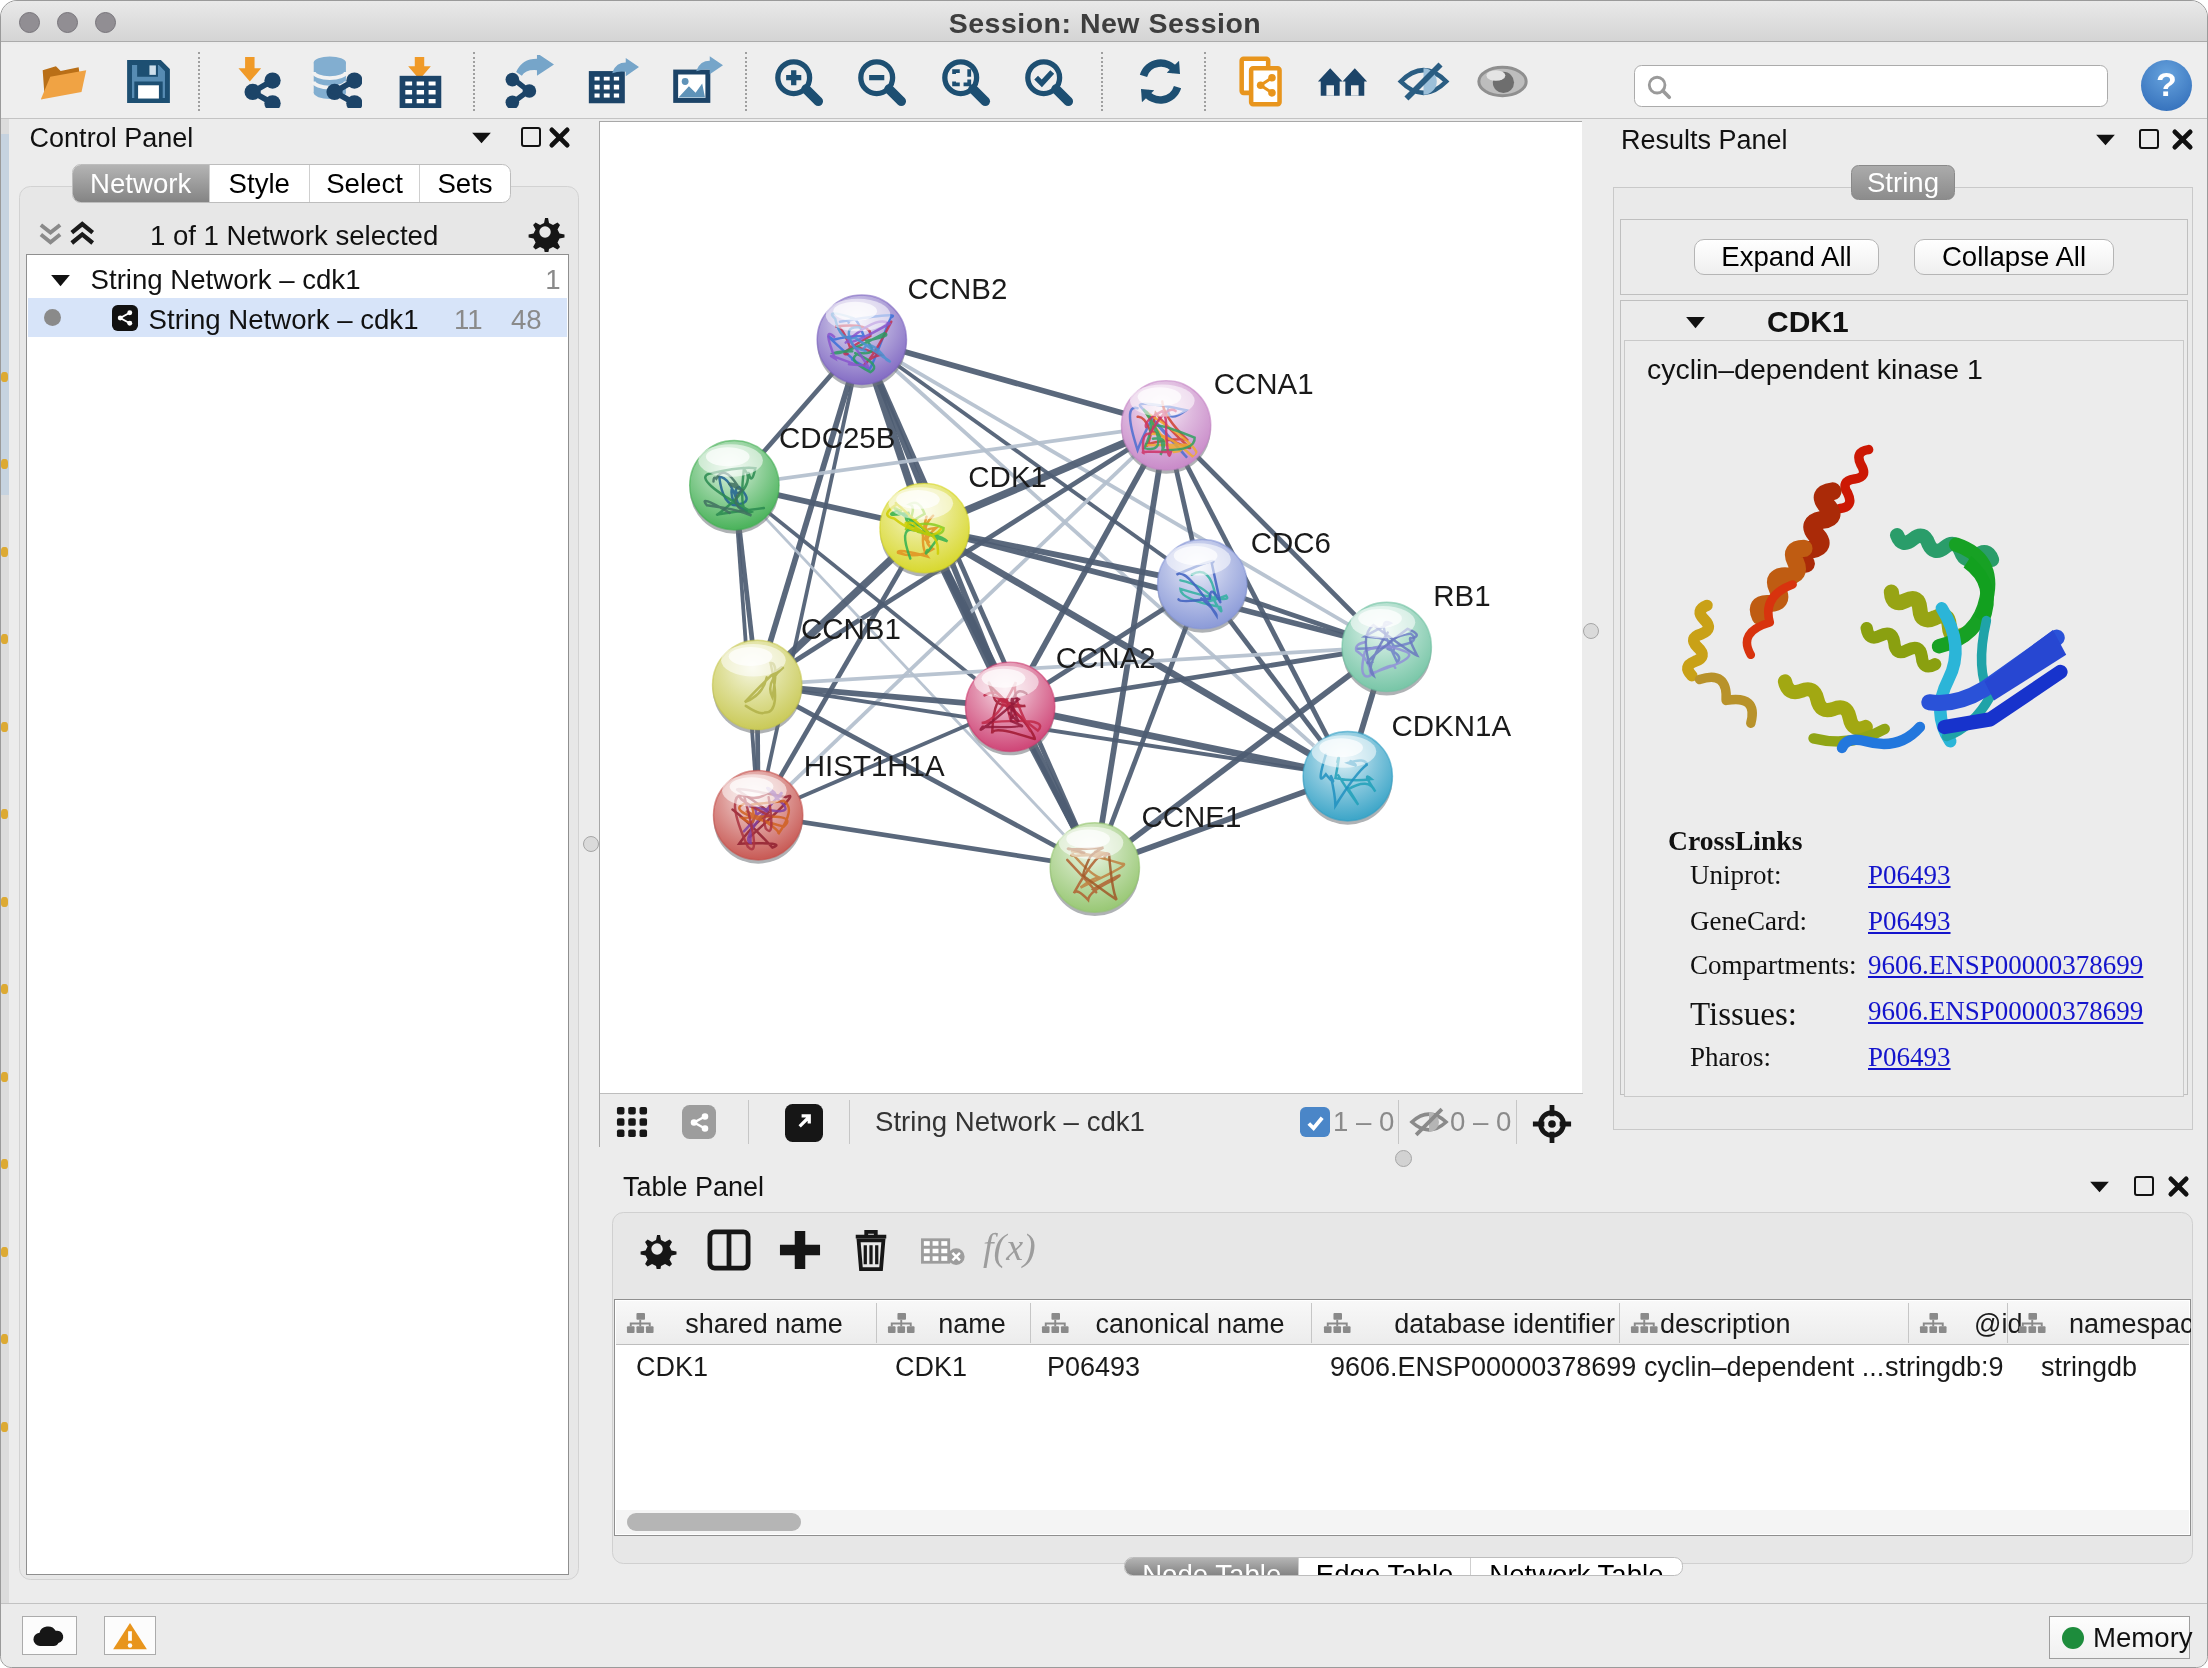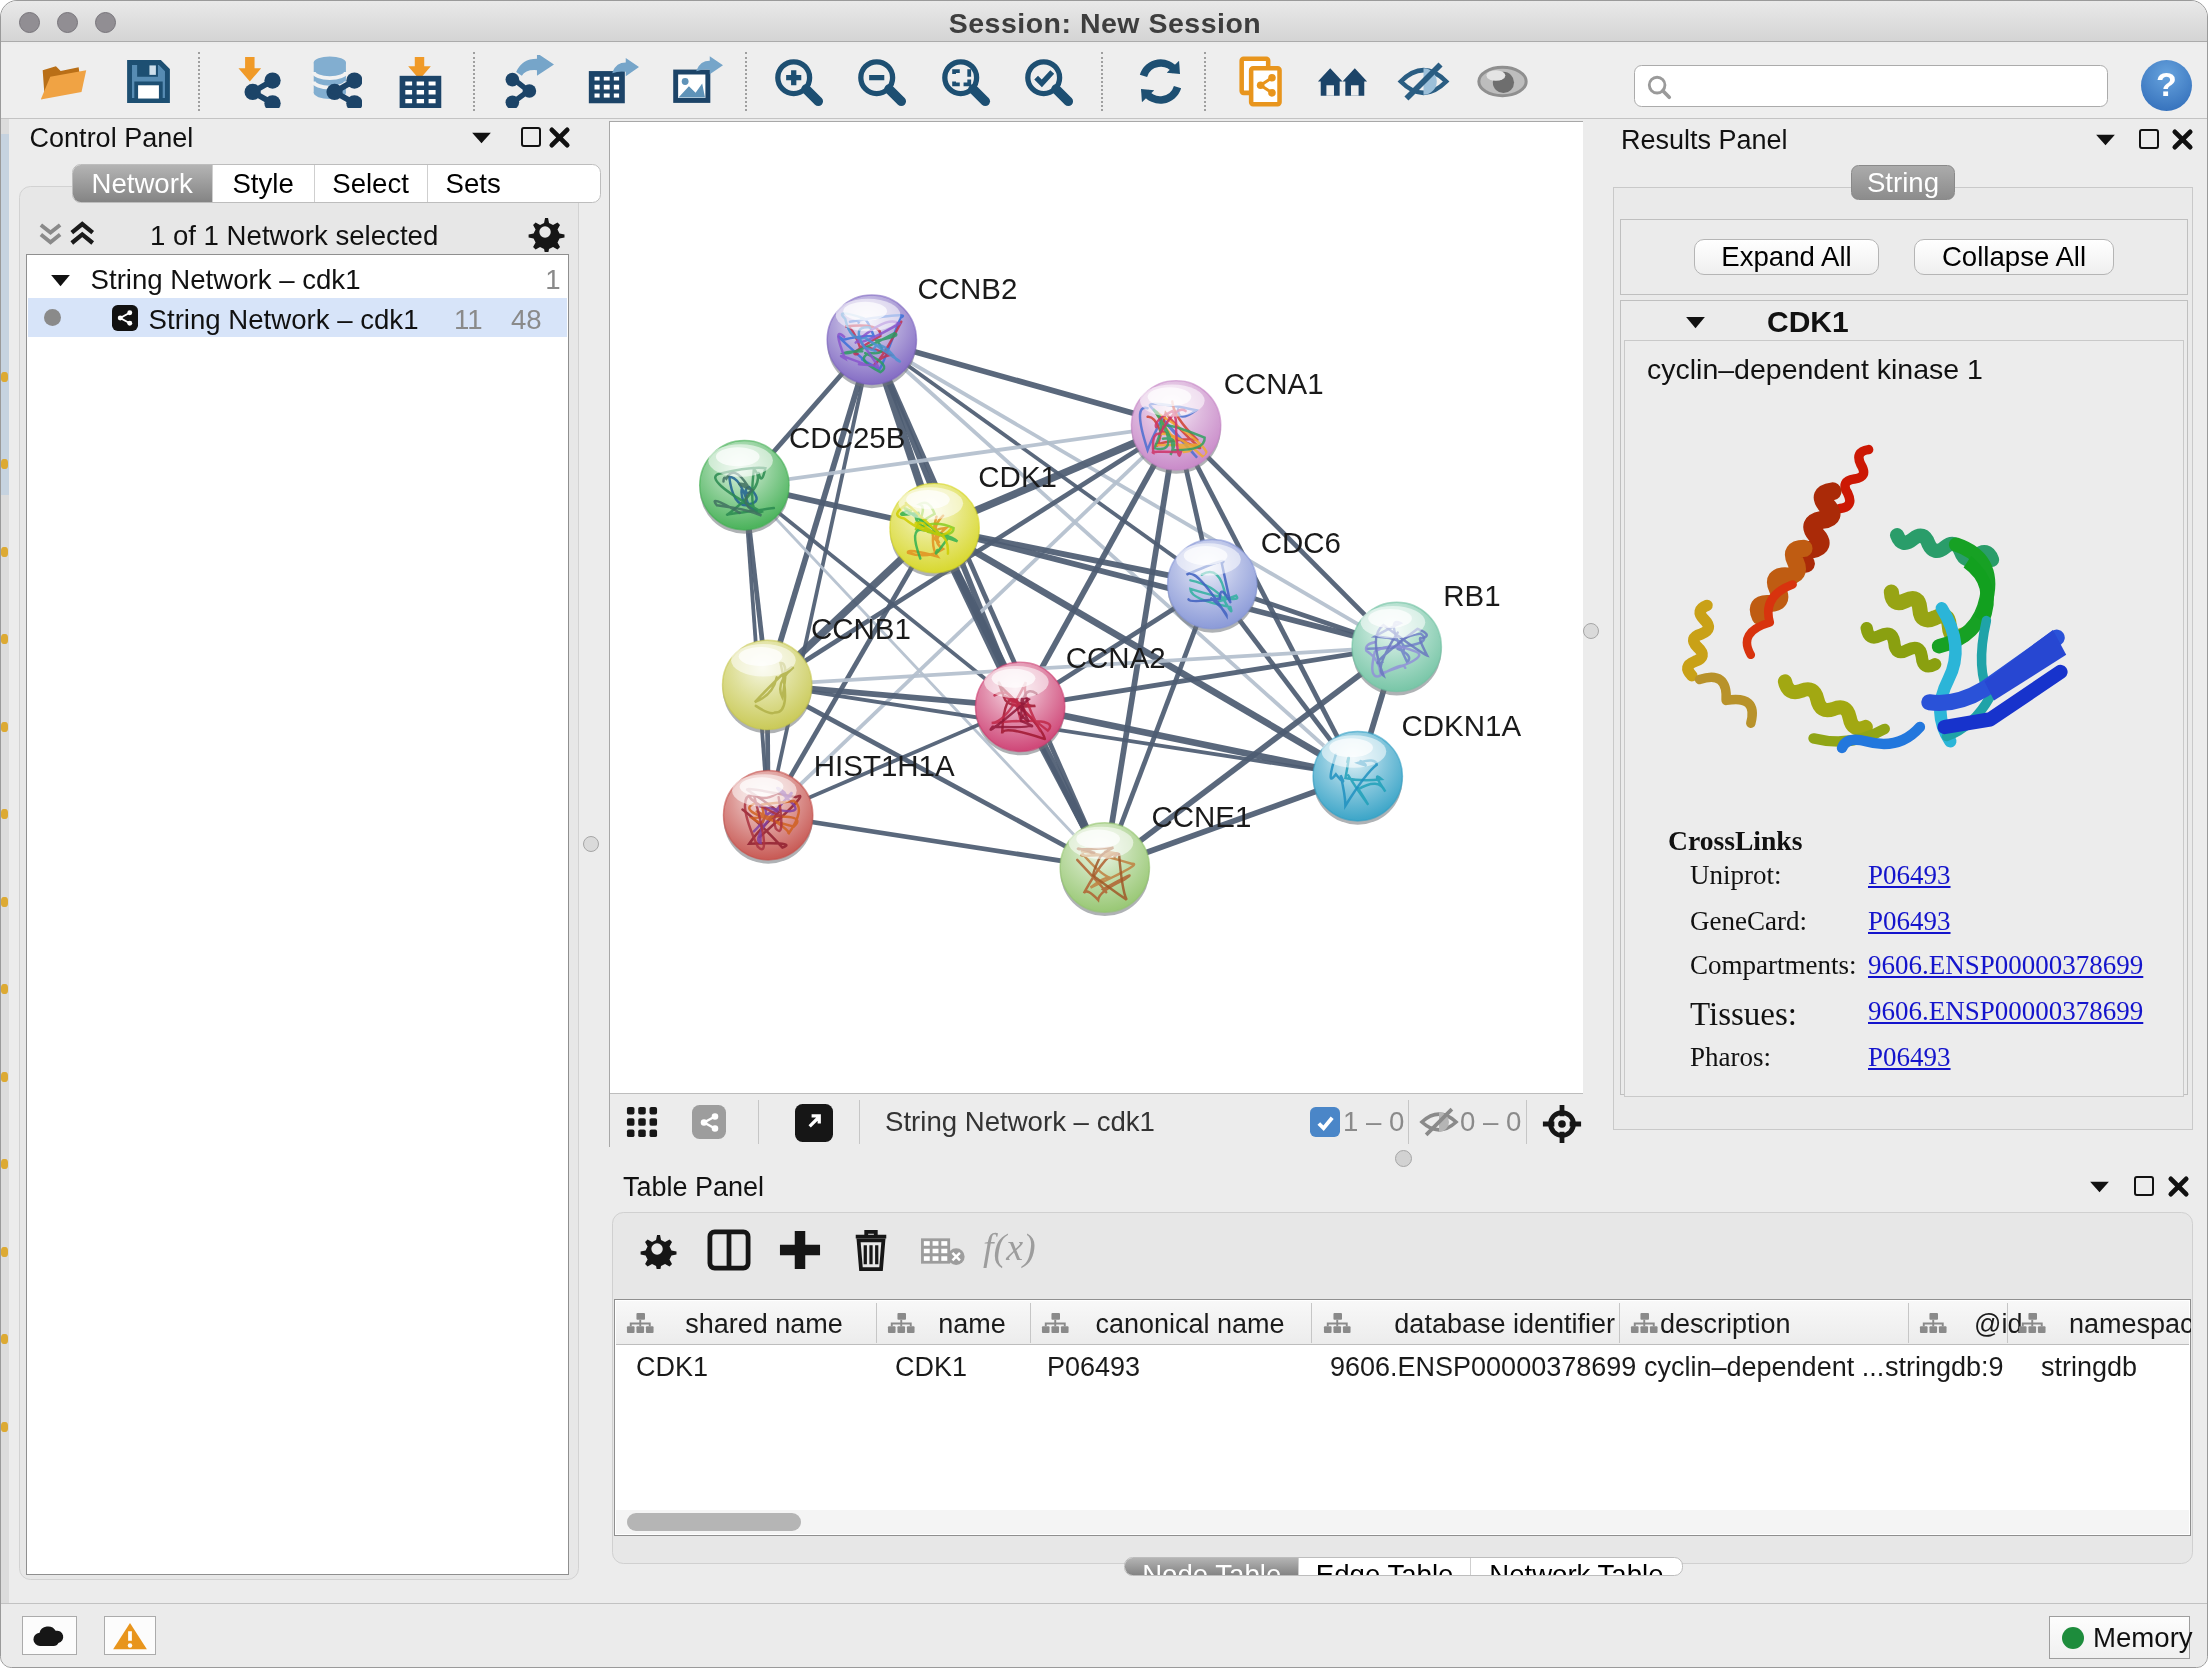--- a/index.html
+++ b/index.html
@@ -16,21 +16,21 @@
 
 #toolbar { position:absolute; left:0; top:43px; width:2208px; height:75px; background:#eeeeee;
   border-bottom:1.9px solid #c3c3c3; }
 .tbi { position:absolute; top:11.4px; width:53px; height:53px; }
 .tbsep { position:absolute; top:7.6px; width:0px; height:59px; border-left:2.9px dotted #9f9f9f; }
 #searchbox { position:absolute; left:1633px; top:21px; width:474px; height:42px; background:#ffffff;
   border:1.9px solid #ababab; border-radius:7.6px; }
 
 #controlpanel { position:absolute; left:7.6px; top:118px; width:589px; height:1484px; background:#ececec; }
 #netarea { position:absolute; left:598px; top:120px; width:983px; height:1026px; background:#ffffff;
-  border-left:1.9px solid #a8a8a8; border-top:1.9px solid #a8a8a8;margin-left:10px;}
+  border-left:1.9px solid #a8a8a8; border-top:1.9px solid #a8a8a8;}
 #netstatus { position:absolute; left:0px; top:971px; width:983px; height:55px; background:#ececec;
   border-top:1.9px solid #bdbdbd; }
 #resultspanel { position:absolute; left:1582px; top:118px; width:627px; height:1014px; background:#ececec; }
 #tablepanel { position:absolute; left:598px; top:1146px; width:1610px; height:456px; background:#ececec; }
 #statusbar { position:absolute; left:0; top:1602px; width:2208px; height:67px; background:#ebebeb;
   border-top:1.9px solid #c2c2c2; }
 .ptitle { font-size:27px; color:#111; }
 
 .btn { position:absolute; background:linear-gradient(#ffffff,#efefef); border:1.9px solid #b5b5b5;
   border-radius:10px; text-align:center; color:#000; }
@@ -180,21 +180,21 @@
     <svg style="position:absolute;left:461px;top:11.4px;width:23px;height:15px;" viewBox="0 0 24 16">
         <path d="M2 3 L22 3 L12 14 Z" fill="#111"></path>
       </svg>
     <div style="position:absolute;left:512px;top:7.6px;width:20px;height:20px;border:2.9px solid #111;border-radius:2.9px;"></div>
     <svg style="position:absolute;left:539px;top:6.7px;width:23px;height:23px;" viewBox="0 0 24 24">
         <path d="M4 4 L20 20 M20 4 L4 20" stroke="#111" stroke-width="5" stroke-linecap="round"></path>
       </svg>
 
     <div style="position:absolute;left:10.5px;top:67px;width:560px;height:1394px;background:#e7e7e7;border:1px solid #d2d2d2;border-radius:11.4px;"></div>
 
-    <div style="position:absolute;left:63px;top:45px;width:529px;height:39px;background:#ffffff;border:1px solid #bdbdbd;border-radius:8.6px;overflow:hidden;display:flex;">
+    <div style="position:absolute;left:63px;top:45px;width:439px;height:39px;background:#ffffff;border:1px solid #bdbdbd;border-radius:8.6px;overflow:hidden;display:flex;">
       <div class="seltab" style="width:139px;height:100%;font-size:27.6px;text-align:center;line-height:37px;">Network</div>
       <div style="width:102px;height:100%;font-size:27.6px;text-align:center;line-height:37px;border-left:1px solid #cfcfcf;">Style</div>
       <div style="width:113px;height:100%;font-size:27.6px;text-align:center;line-height:37px;border-left:1px solid #cfcfcf;">Select</div>
       <div style="width:92px;height:100%;font-size:27.6px;text-align:center;line-height:37px;border-left:1px solid #cfcfcf;">Sets</div>
     </div>
 
     <svg style="position:absolute;left:28.5px;top:103px;width:27px;height:25px;" viewBox="0 0 28 26">
         <path d="M4 3 L14 11 L24 3 M4 13 L14 21 L24 13" fill="none" stroke="#8a8a8a" stroke-width="4"></path>
       </svg>
     <svg style="position:absolute;left:59px;top:101px;width:28.5px;height:27px;" viewBox="0 0 30 28">

